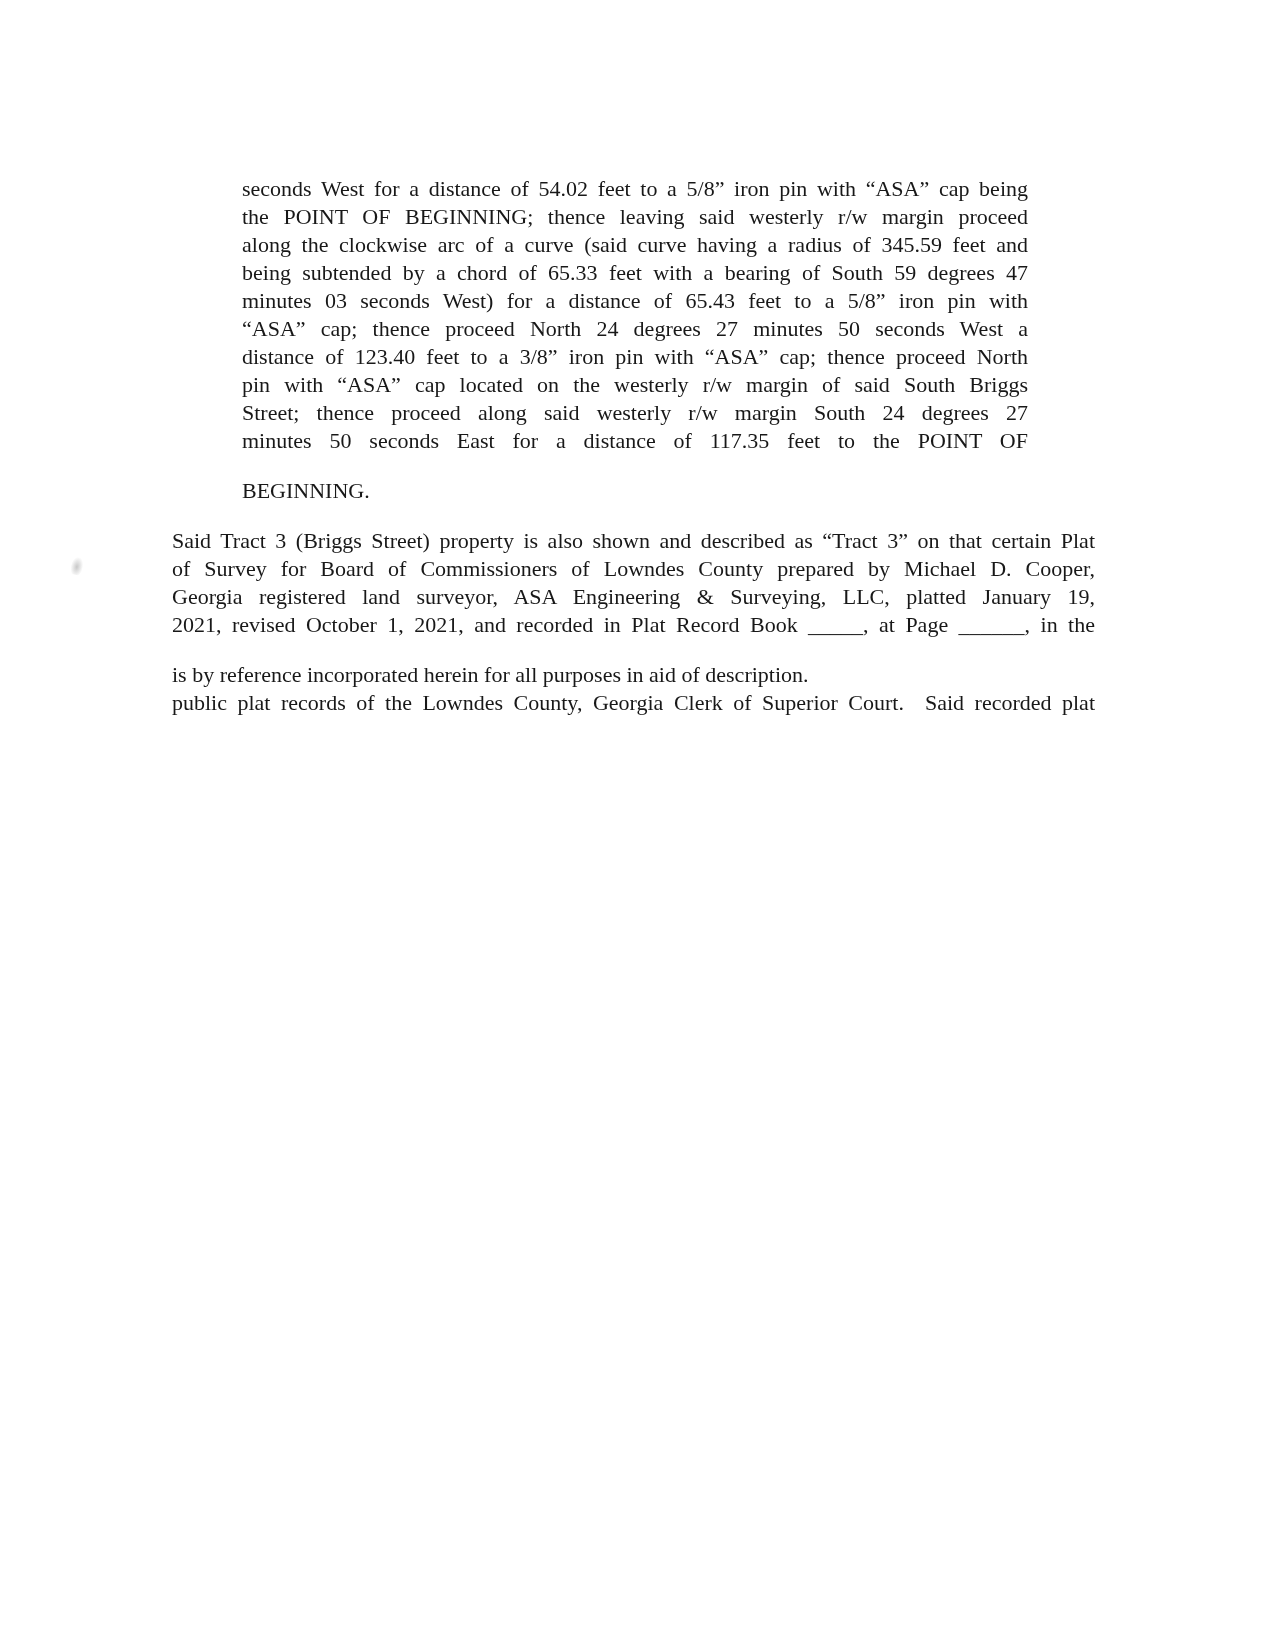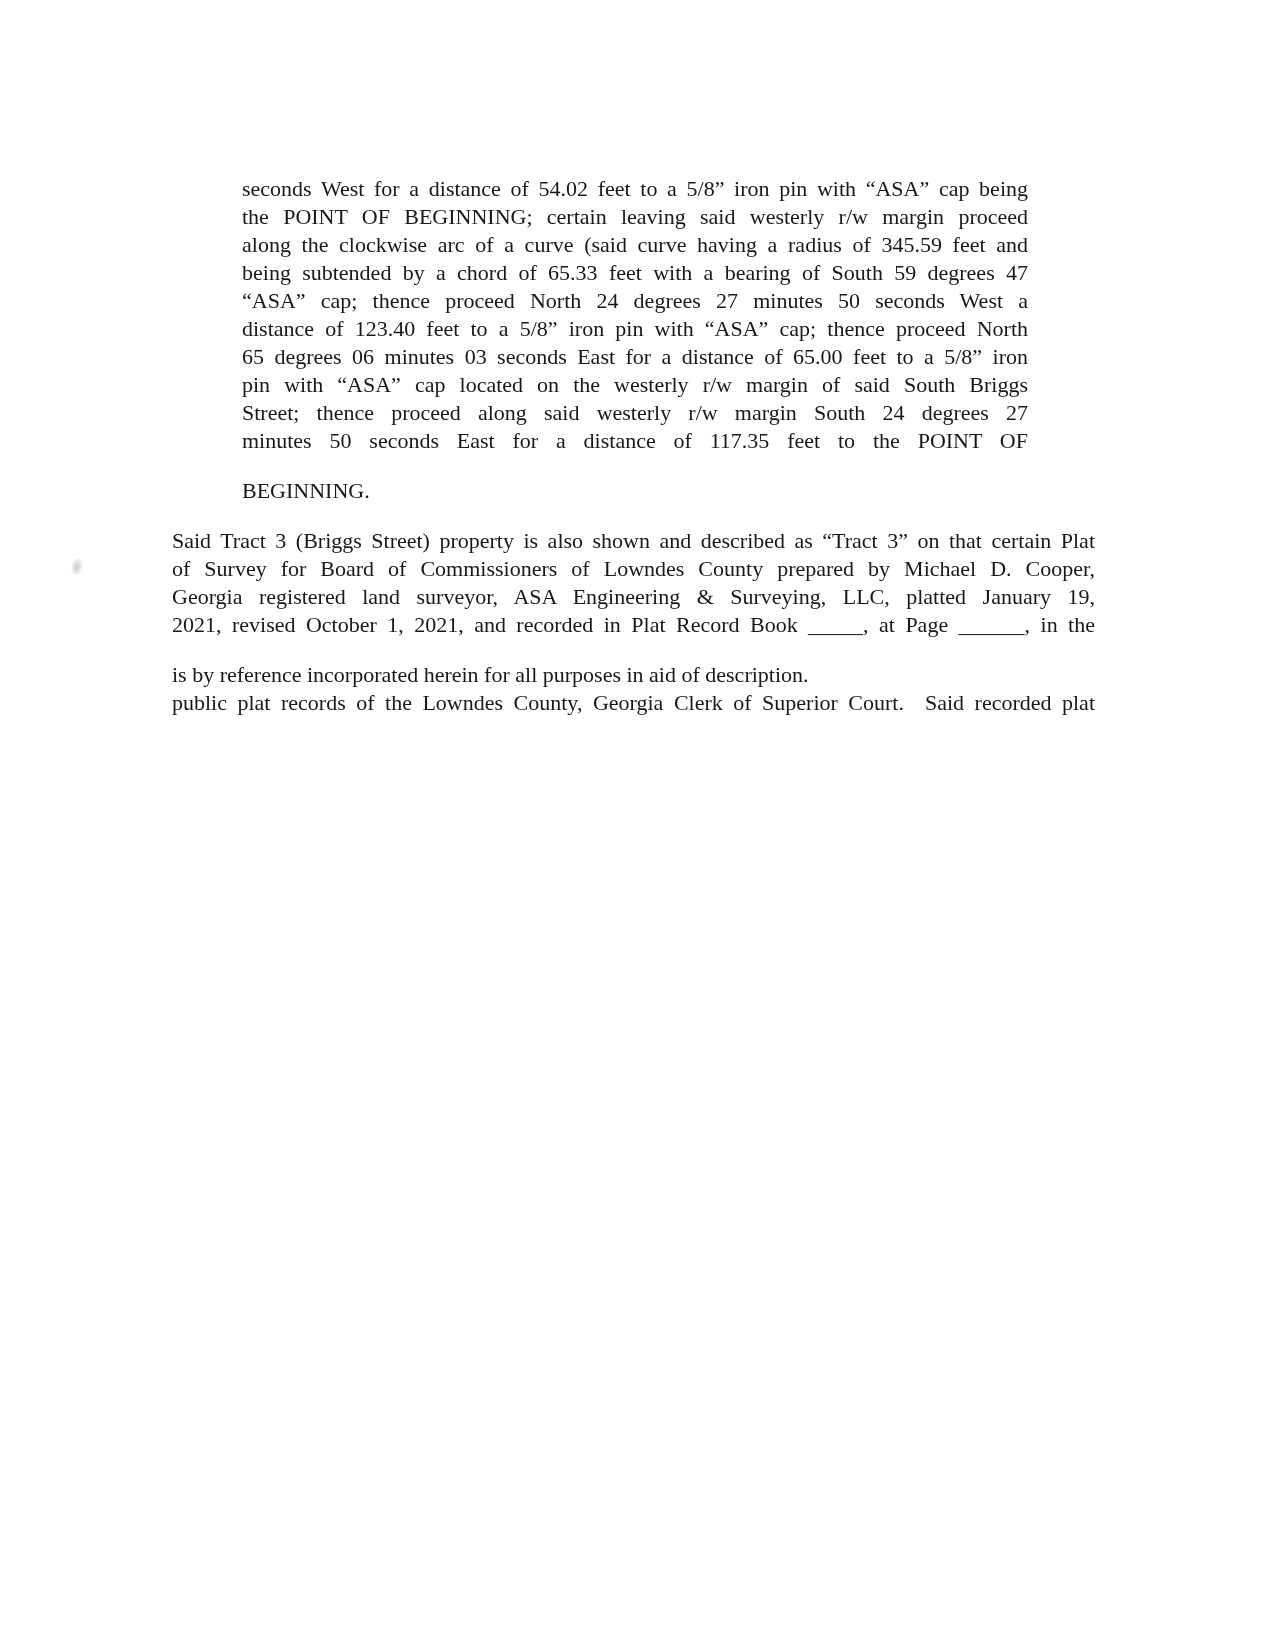--- a/index.html
+++ b/index.html
@@ -61,26 +61,26 @@
     transform: rotate(12deg);
   }
 </style>
 </head>
 <body>
 
 <div class="page">
 
   <div class="para quote-para">
     <div class="line">seconds West for a distance of 54.02 feet to a 5/8” iron pin with “ASA” cap being</div>
-    <div class="line">the POINT OF BEGINNING; certain leaving said westerly r/w margin proceed</div>
+    <div class="line">the POINT OF BEGINNING; thence leaving said westerly r/w margin proceed</div>
     <div class="line">along the clockwise arc of a curve (said curve having a radius of 345.59 feet and</div>
     <div class="line">being subtended by a chord of 65.33 feet with a bearing of South 59 degrees 47</div>
+    <div class="line">minutes 03 seconds West) for a distance of 65.43 feet to a 5/8” iron pin with</div>
     <div class="line">“ASA” cap; thence proceed North 24 degrees 27 minutes 50 seconds West a</div>
-    <div class="line">distance of 123.40 feet to a 5/8” iron pin with “ASA” cap; thence proceed North</div>
-    <div class="line">65 degrees 06 minutes 03 seconds East for a distance of 65.00 feet to a 5/8” iron</div>
+    <div class="line">distance of 123.40 feet to a 3/8” iron pin with “ASA” cap; thence proceed North</div>
     <div class="line">pin with “ASA” cap located on the westerly r/w margin of said South Briggs</div>
     <div class="line">Street; thence proceed along said westerly r/w margin South 24 degrees 27</div>
     <div class="line">minutes 50 seconds East for a distance of 117.35 feet to the POINT OF</div>
     <div class="line lastline">BEGINNING.</div>
   </div>
 
   <div class="scan-smudge"></div>
 
   <div class="para body-para">
     <div class="line">Said Tract 3 (Briggs Street) property is also shown and described as “Tract 3” on that certain Plat</div>

